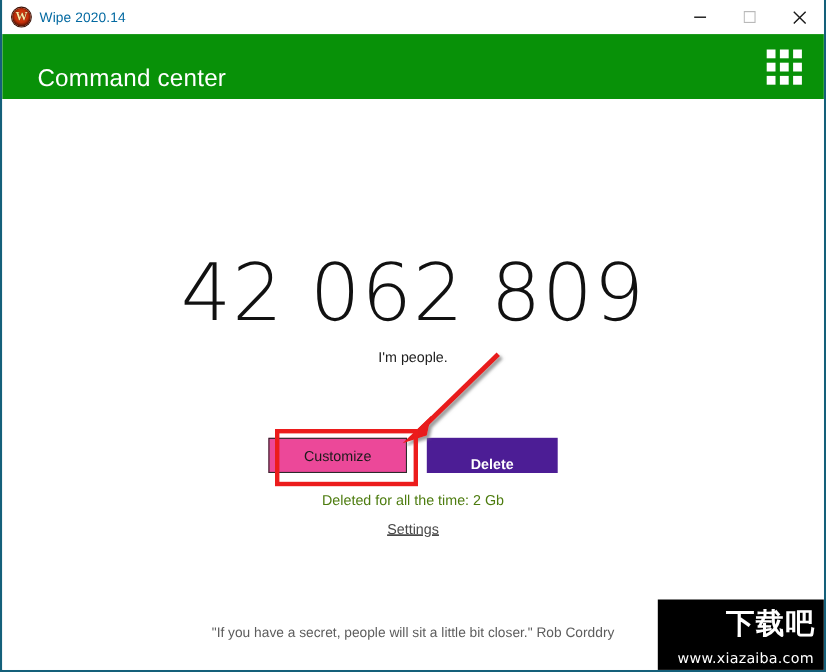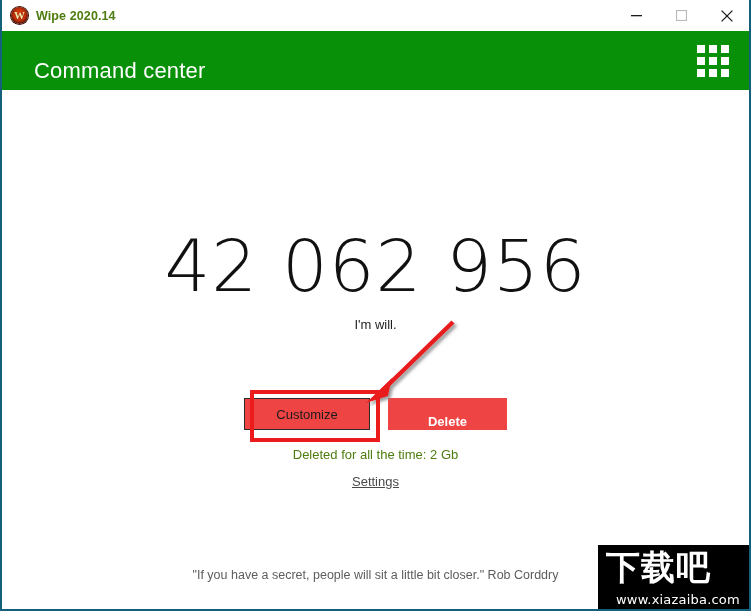--- a/index.html
+++ b/index.html
@@ -55,23 +55,22 @@
     justify-content: center;
     color: #ffe9a8;
     font-size: 11px;
     font-weight: bold;
     font-family: "Liberation Serif", serif;
     line-height: 1;
     text-shadow: 0 0 1px #000;
   }
   #title-text {
     font-size: 12.5px;
-    color: #4d7c0f;
+    color: #0369a1;
     letter-spacing: 0.1px;
-    font-weight: bold;
   }
   .win-btns {
     position: absolute;
     right: 0;
     top: 0;
     height: 31px;
     display: flex;
   }
   .win-btn {
     width: 45px;
@@ -165,32 +164,32 @@
     left: 0;
     width: 747px;
     display: flex;
     justify-content: center;
     align-items: flex-start;
     gap: 18px;
   }
   #customize-button {
     width: 126px;
     height: 32px;
-    background: #ef4444;
+    background: #ec4899;
     border: 1px solid #2b2b2b;
     color: #1b1b1b;
     font-size: 13px;
     font-family: "Liberation Sans", sans-serif;
     cursor: pointer;
     padding: 0;
   }
   #delete-button {
     width: 119px;
     height: 32px;
-    background: #ef4444;
+    background: #4c1d95;
     border: none;
     color: #ffffff;
     font-size: 13px;
     font-weight: bold;
     font-family: "Liberation Sans", sans-serif;
     cursor: pointer;
     padding: 16px;
   }
 
   
@@ -264,26 +263,27 @@
     z-index: 50;
     overflow: hidden;
   }
   #watermark-logo {
     position: absolute;
     top: 4px;
     left: 8px;
     width: 135px;
     height: 38px;
     color: #ffffff;
-    font-size: 34px;
+    font-size: 26px;
     font-weight: bold;
     letter-spacing: 1px;
     line-height: 38px;
-    font-family: Liberation Serif, serif;
+    font-family: Liberation Mono, monospace;
     white-space: nowrap;
+    text-align: right;
   }
   #watermark-url {
     position: absolute;
     bottom: 2px;
     left: 18px;
     color: #ffffff;
     font-size: 13px;
     font-family: "DejaVu Sans", sans-serif;
     letter-spacing: 0.2px;
   }
@@ -328,23 +328,23 @@
       <i></i>
       <i></i>
       <i></i>
       <i></i>
       <i></i>
     </div>
   </div>
 
   <div id="content">
 
-    <div id="counter">42 062 956</div>
-
-    <div id="status-text">I'm will.</div>
+    <div id="counter">42 062 809</div>
+
+    <div id="status-text">I'm people.</div>
 
     <div id="button-row">
       <button id="customize-button">Customize</button>
       <button id="delete-button">Delete</button>
     </div>
 
     <div id="deleted-total">Deleted for all the time: 2 Gb</div>
 
     <div class="link-line" id="settings-line">
       <span class="app-link">Settings</span>

